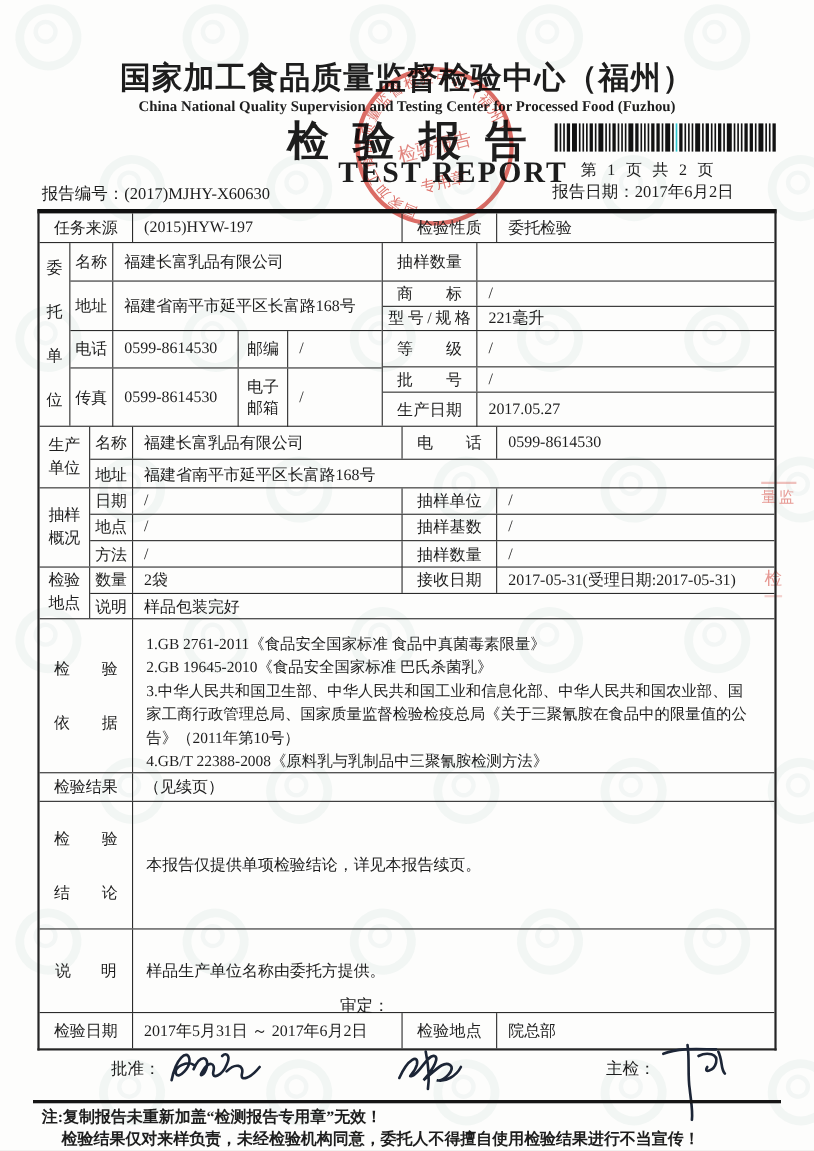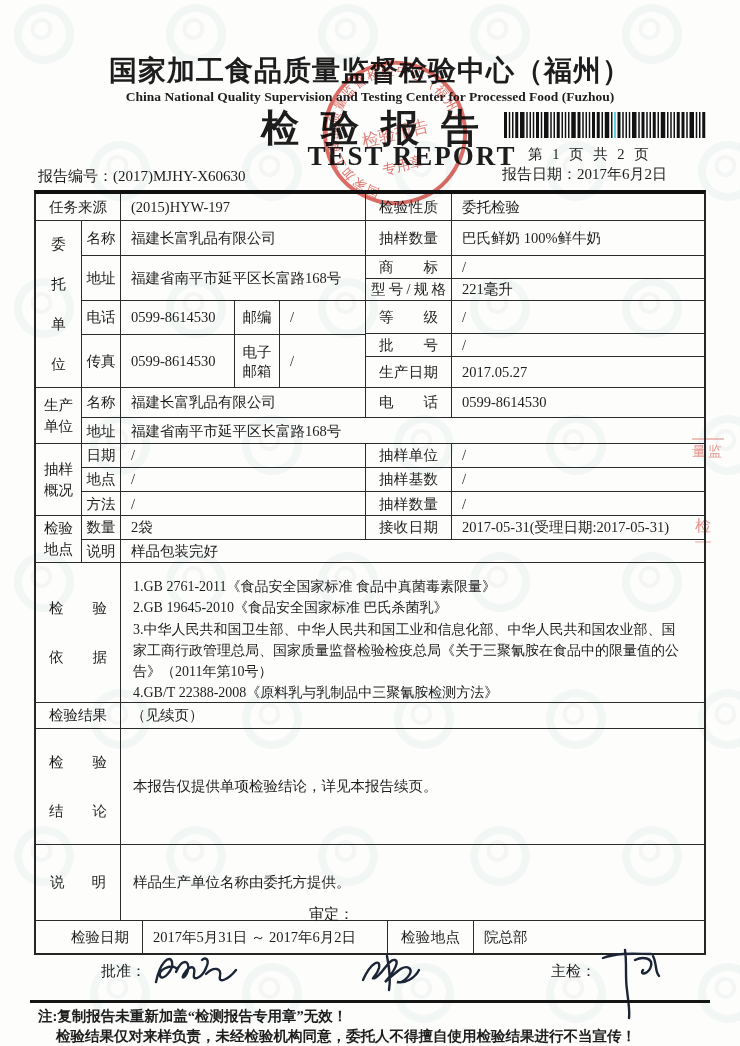--- a/index.html
+++ b/index.html
@@ -34,21 +34,21 @@
   .seal{position:absolute;left:321px;top:59px;width:148px;height:148px;
     mix-blend-mode:multiply;opacity:.88;pointer-events:none;}
   
   .frag{position:absolute;color:#d4473e;opacity:.55;font-size:14px;white-space:nowrap;}
   .frag1{left:692px;top:438px;border-top:2px solid rgba(212,71,62,.6);padding-top:3px;letter-spacing:2px;}
   .frag2{left:695px;top:516px;font-size:16px;border-bottom:2px solid rgba(212,71,62,.45);padding-bottom:4px;}
   
   .tbl{position:absolute;left:34px;top:190px;width:672px;box-sizing:border-box;
     border:2px solid #262626;border-top:4px solid #101010;font-size:14.5px;}
   .band{display:flex;box-sizing:border-box;border-bottom:1.5px solid #2b2b2b;}
-  .band:last-child{border-bottom:none;margin-left:22px;}
+  .band:last-child{border-bottom:none;}
   .c{box-sizing:border-box;display:flex;align-items:center;overflow:hidden;}
   .br{border-right:1.5px solid #2b2b2b;}
   .col{display:flex;flex-direction:column;box-sizing:border-box;}
   .row{display:flex;box-sizing:border-box;border-bottom:1.5px solid #2b2b2b;flex:0 0 auto;}
   .row:last-child{border-bottom:none;}
   .lab{justify-content:center;text-align:center;}
   .val{padding-left:10px;}
   .rlab{padding:0 13px;}
   .rlab span{width:100%;text-align:justify;text-align-last:justify;}
   .group{justify-content:center;}
@@ -203,21 +203,21 @@
     <div class="band" style="height:27px">
       <div class="c lab br" style="width:85px">任务来源</div>
       <div class="c val br" style="width:245px">(2015)HYW-197</div>
       <div class="c rlab br" style="width:86px">
           <span>检验性质</span>
         </div>
       <div class="c val" style="flex:1">委托检验</div>
     </div>
 
     <div class="band" style="height:167px">
-      <div class="c group br" style="width:46px">
+      <div class="c group br" style="width:28px">
         <span class="vtext">委托单位</span>
       </div>
       <div class="col br" style="width:284px">
         <div class="row" style="height:35px">
           <div class="c lab br" style="width:39px">名称</div>
           <div class="c val" style="flex:1">福建长富乳品有限公司</div>
         </div>
         <div class="row" style="height:45px">
           <div class="c lab br" style="width:39px">地址</div>
           <div class="c val" style="flex:1">福建省南平市延平区长富路168号</div>
@@ -233,21 +233,20 @@
           <div class="c val br" style="width:114px">0599-8614530</div>
           <div class="c lab br" style="width:45px;padding:0 6px;line-height:1.25">电子邮箱</div>
           <div class="c val" style="flex:1">/</div>
         </div>
       </div>
       <div class="col" style="flex:1">
         <div class="row" style="height:35px">
           <div class="c rlab br" style="width:86px">
               <span>抽样数量</span>
             </div>
-          <div class="c val" style="flex:1">巴氏鲜奶 100%鲜牛奶</div>
         </div>
         <div class="row" style="height:23px">
           <div class="c rlab br" style="width:86px">
               <span>商标</span>
             </div>
           <div class="c val" style="flex:1">/</div>
         </div>
         <div class="row" style="height:22px">
           <div class="c rlab br" style="width:86px;padding:0 5px">
               <span>型号/规格</span>

